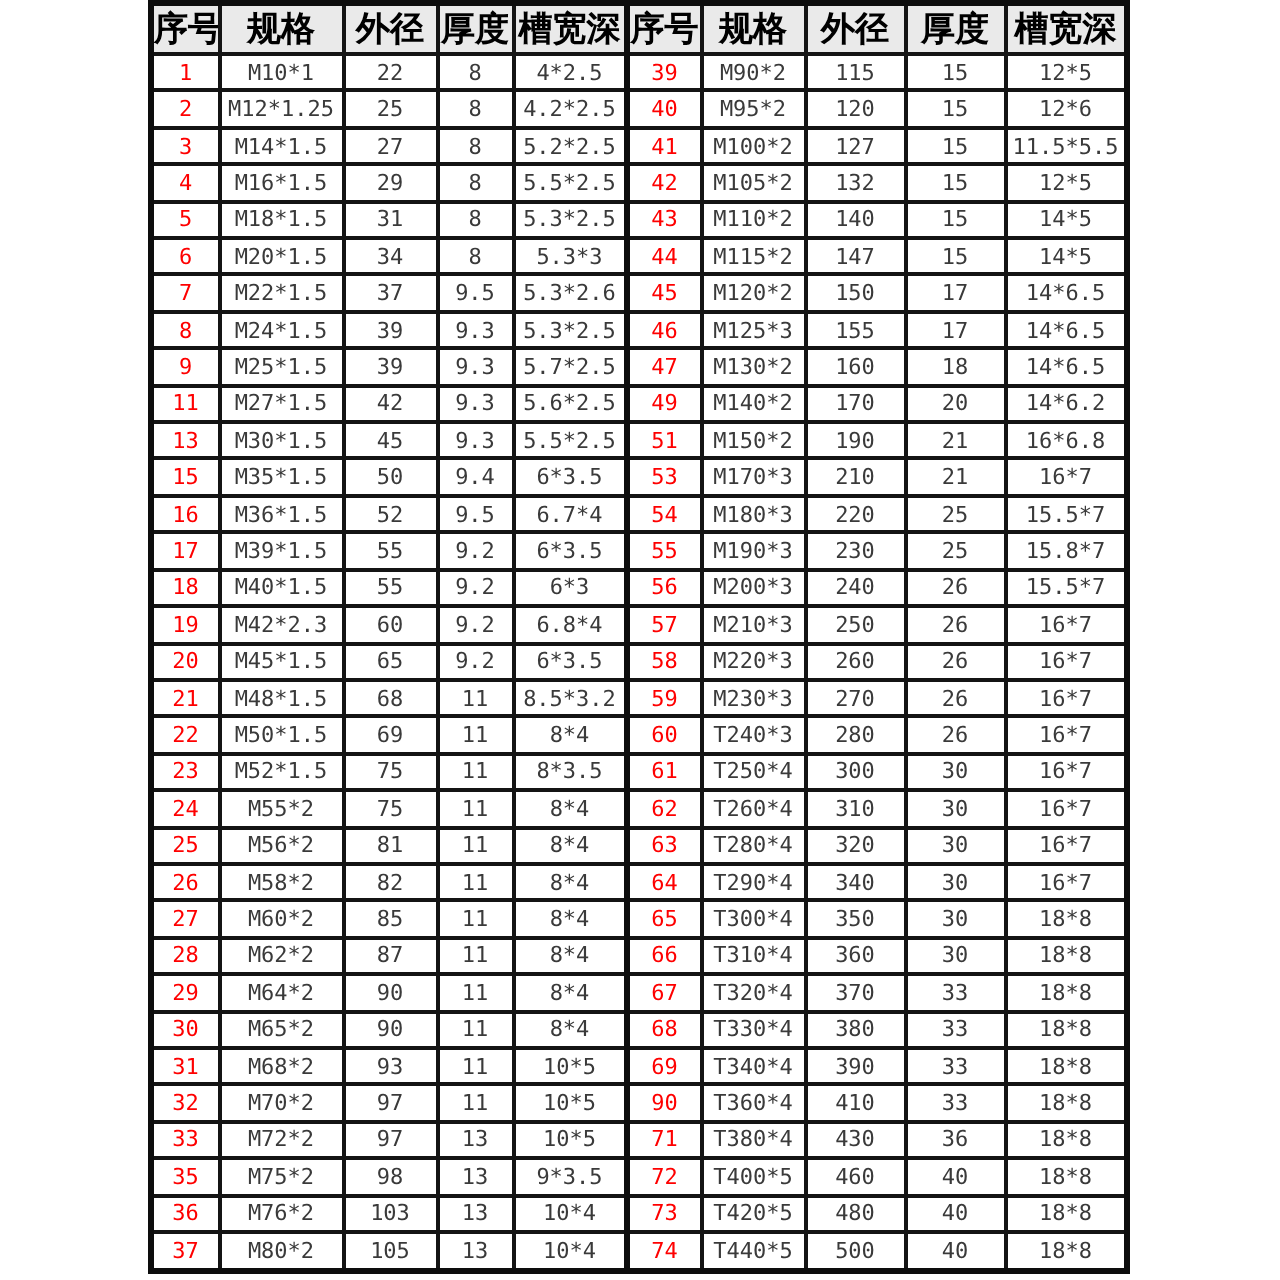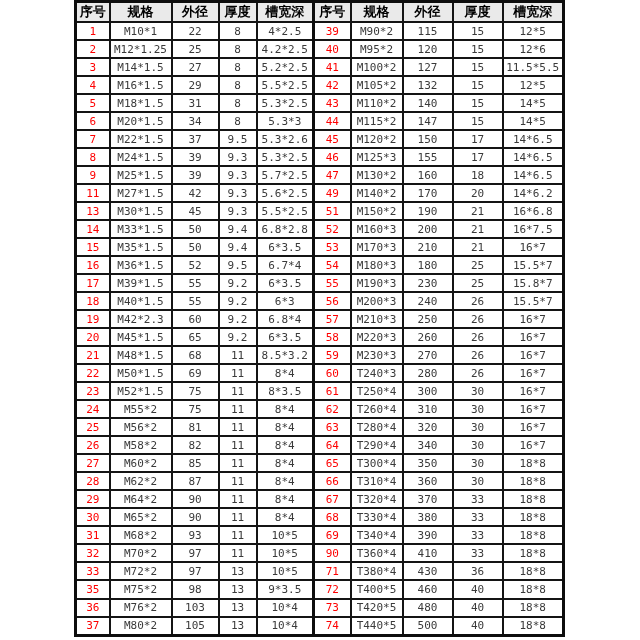--- a/index.html
+++ b/index.html
@@ -30,21 +30,21 @@
     padding: 0;
     text-align: center;
     vertical-align: middle;
     overflow: hidden;
     white-space: nowrap;
   }
   table.spec thead th {
     background: #eaeaea;
     color: #000000;
     font-weight: bold;
-    font-size: 13px;
+    font-size: 17px;
     font-family: "DejaVu Sans", "Liberation Sans", sans-serif;
   }
   table.spec td {
     background: #ffffff;
     font-family: "DejaVu Sans Mono", "Liberation Mono", monospace;
     font-size: 11px;
   }
   table.spec td.serial {
     color: #fe0000;
   }
@@ -213,52 +213,40 @@
           <td class="val">45</td>
           <td class="val">9.3</td>
           <td class="val">5.5*2.5</td>
           <td class="serial mid">51</td>
           <td class="val">M150*2</td>
           <td class="val">190</td>
           <td class="val">21</td>
           <td class="val">16*6.8</td>
         </tr>
         <tr>
-          <td class="serial">14</td>
-          <td class="val">M33*1.5</td>
-          <td class="val">50</td>
-          <td class="val">9.4</td>
-          <td class="val">6.8*2.8</td>
-          <td class="serial mid">52</td>
-          <td class="val">M160*3</td>
-          <td class="val">200</td>
-          <td class="val">21</td>
-          <td class="val">16*7.5</td>
-        </tr>
-        <tr>
           <td class="serial">15</td>
           <td class="val">M35*1.5</td>
           <td class="val">50</td>
           <td class="val">9.4</td>
           <td class="val">6*3.5</td>
           <td class="serial mid">53</td>
           <td class="val">M170*3</td>
           <td class="val">210</td>
           <td class="val">21</td>
           <td class="val">16*7</td>
         </tr>
         <tr>
           <td class="serial">16</td>
           <td class="val">M36*1.5</td>
           <td class="val">52</td>
           <td class="val">9.5</td>
           <td class="val">6.7*4</td>
           <td class="serial mid">54</td>
           <td class="val">M180*3</td>
-          <td class="val">180</td>
+          <td class="val">220</td>
           <td class="val">25</td>
           <td class="val">15.5*7</td>
         </tr>
         <tr>
           <td class="serial">17</td>
           <td class="val">M39*1.5</td>
           <td class="val">55</td>
           <td class="val">9.2</td>
           <td class="val">6*3.5</td>
           <td class="serial mid">55</td>

